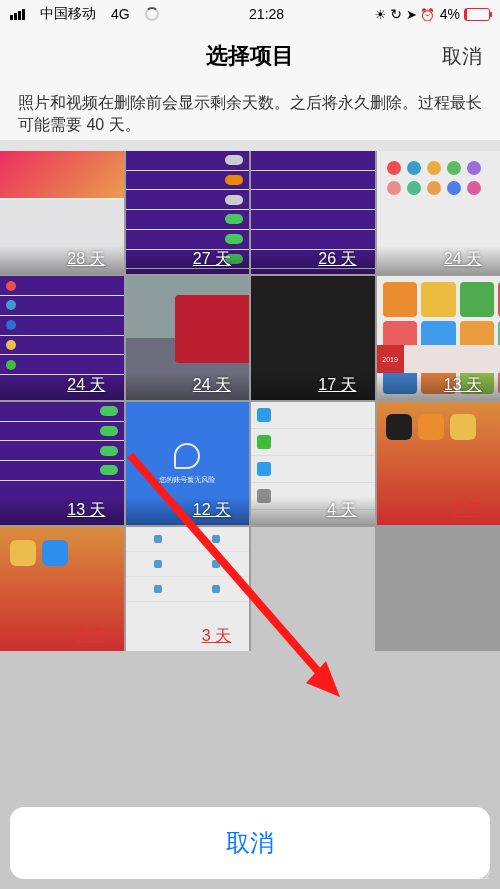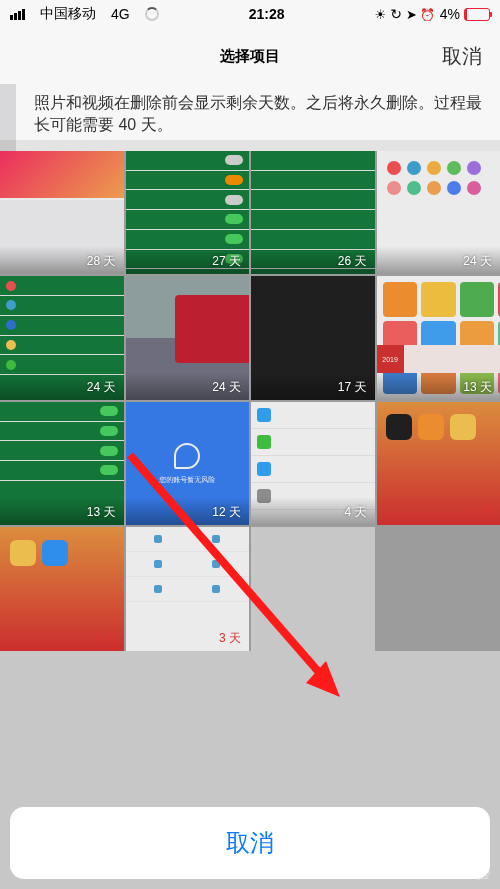--- a/index.html
+++ b/index.html
@@ -26,32 +26,32 @@
     .loc::before{content:"\27A4";font-size:13px;}
     .alarm::before{content:"\23F0";font-size:12px;}
     .battery { width:26px;height:13px;border:1px solid #e23;border-radius:3px;position:relative;}
     .battery::after{content:"";position:absolute;right:-3px;top:3px;width:2px;height:5px;background:#e23;border-radius:0 1px 1px 0;}
     .battery-fill{width:8%;height:100%;background:#e23;}
     .nav-bar {
       height: 56px; background: #f7f7f8;
       display: flex; align-items: center; justify-content: center;
       position: relative;
     }
-    .nav-title { font-size: 15px; font-weight: 600; }
+    .nav-title { font-size: 22px; font-weight: 600; }
     .nav-cancel { position: absolute; right: 18px; font-size: 20px; color: #333; }
-    .info-text { background:#f7f7f8; padding: 8px 18px 14px; font-size: 16px; color: #333; line-height: 1.4; margin-left: 16px; }
+    .info-text { background:#f7f7f8; padding: 8px 18px 14px; font-size: 16px; color: #333; line-height: 1.4; }
     .grid { display: grid; grid-template-columns: repeat(4,1fr); gap:2px; background:#aaa; }
     .cell { position: relative; aspect-ratio:1/1; background:#f0f0f2; overflow:hidden; font-size:6px; }
-    .days { position:absolute; bottom:4px; right:8px; color:#fff; font-size:12px; text-shadow:0 0 3px rgba(0,0,0,.6); z-index:5;}
+    .days { position:absolute; bottom:4px; right:18px; color:#fff; font-size:16px; text-shadow:0 0 3px rgba(0,0,0,.6); z-index:5;text-decoration:underline;}
     .days.red{color:#d33;text-shadow:none;}
     .shade{position:absolute;left:0;right:0;bottom:0;height:28px;background:linear-gradient(transparent,rgba(0,0,0,.35));z-index:4;}
     
     .thumb-a{background:linear-gradient(#fff 40%,#f5f5f7 40%);}
     .thumb-a .banner{height:38%;background:linear-gradient(135deg,#f36,#fa5);}
-    .thumb-b{background:#15803d;text-align:right;}
+    .thumb-b{background:#4c1d95;text-align:right;}
     .row{height:16%;border-bottom:1px solid #eee;display:flex;align-items:center;justify-content:flex-end;padding:0 6px;}
     .tog{width:18px;height:10px;border-radius:6px;}
     .tog.on{background:#4cd964;}.tog.off{background:#ddd;}.tog.or{background:#ff9500;}
     .thumb-c{background:#fff;}
     .dots{display:flex;flex-wrap:wrap;gap:6px;padding:10px;}
     .dot{width:14px;height:14px;border-radius:50%;}
     .thumb-photo{background:linear-gradient(#9aa 50%,#778 50%);}
     .thumb-photo .obj{position:absolute;right:0;top:15%;width:60%;height:55%;background:#c23;border-radius:4px 0 0 4px;}
     .thumb-dark{background:#222;}
     .thumb-sett{background:#fff;}
@@ -93,21 +93,21 @@
     <div class="bars">
         <span></span>
         <span></span>
         <span></span>
         <span></span>
       </div>
     <span>中国移动</span>
     <span>4G</span>
     <div class="spinner"></div>
   </div>
-  <div style="font-weight:700;">21:28</div>
+  <div style="font-weight:400;">21:28</div>
   <div class="status-right">
     <span class="moon"></span>
     <span class="lock"></span>
     <span class="loc"></span>
     <span class="alarm"></span>
     <span>4%</span>
     <div class="battery">
         <div class="battery-fill"></div>
       </div>
   </div>

